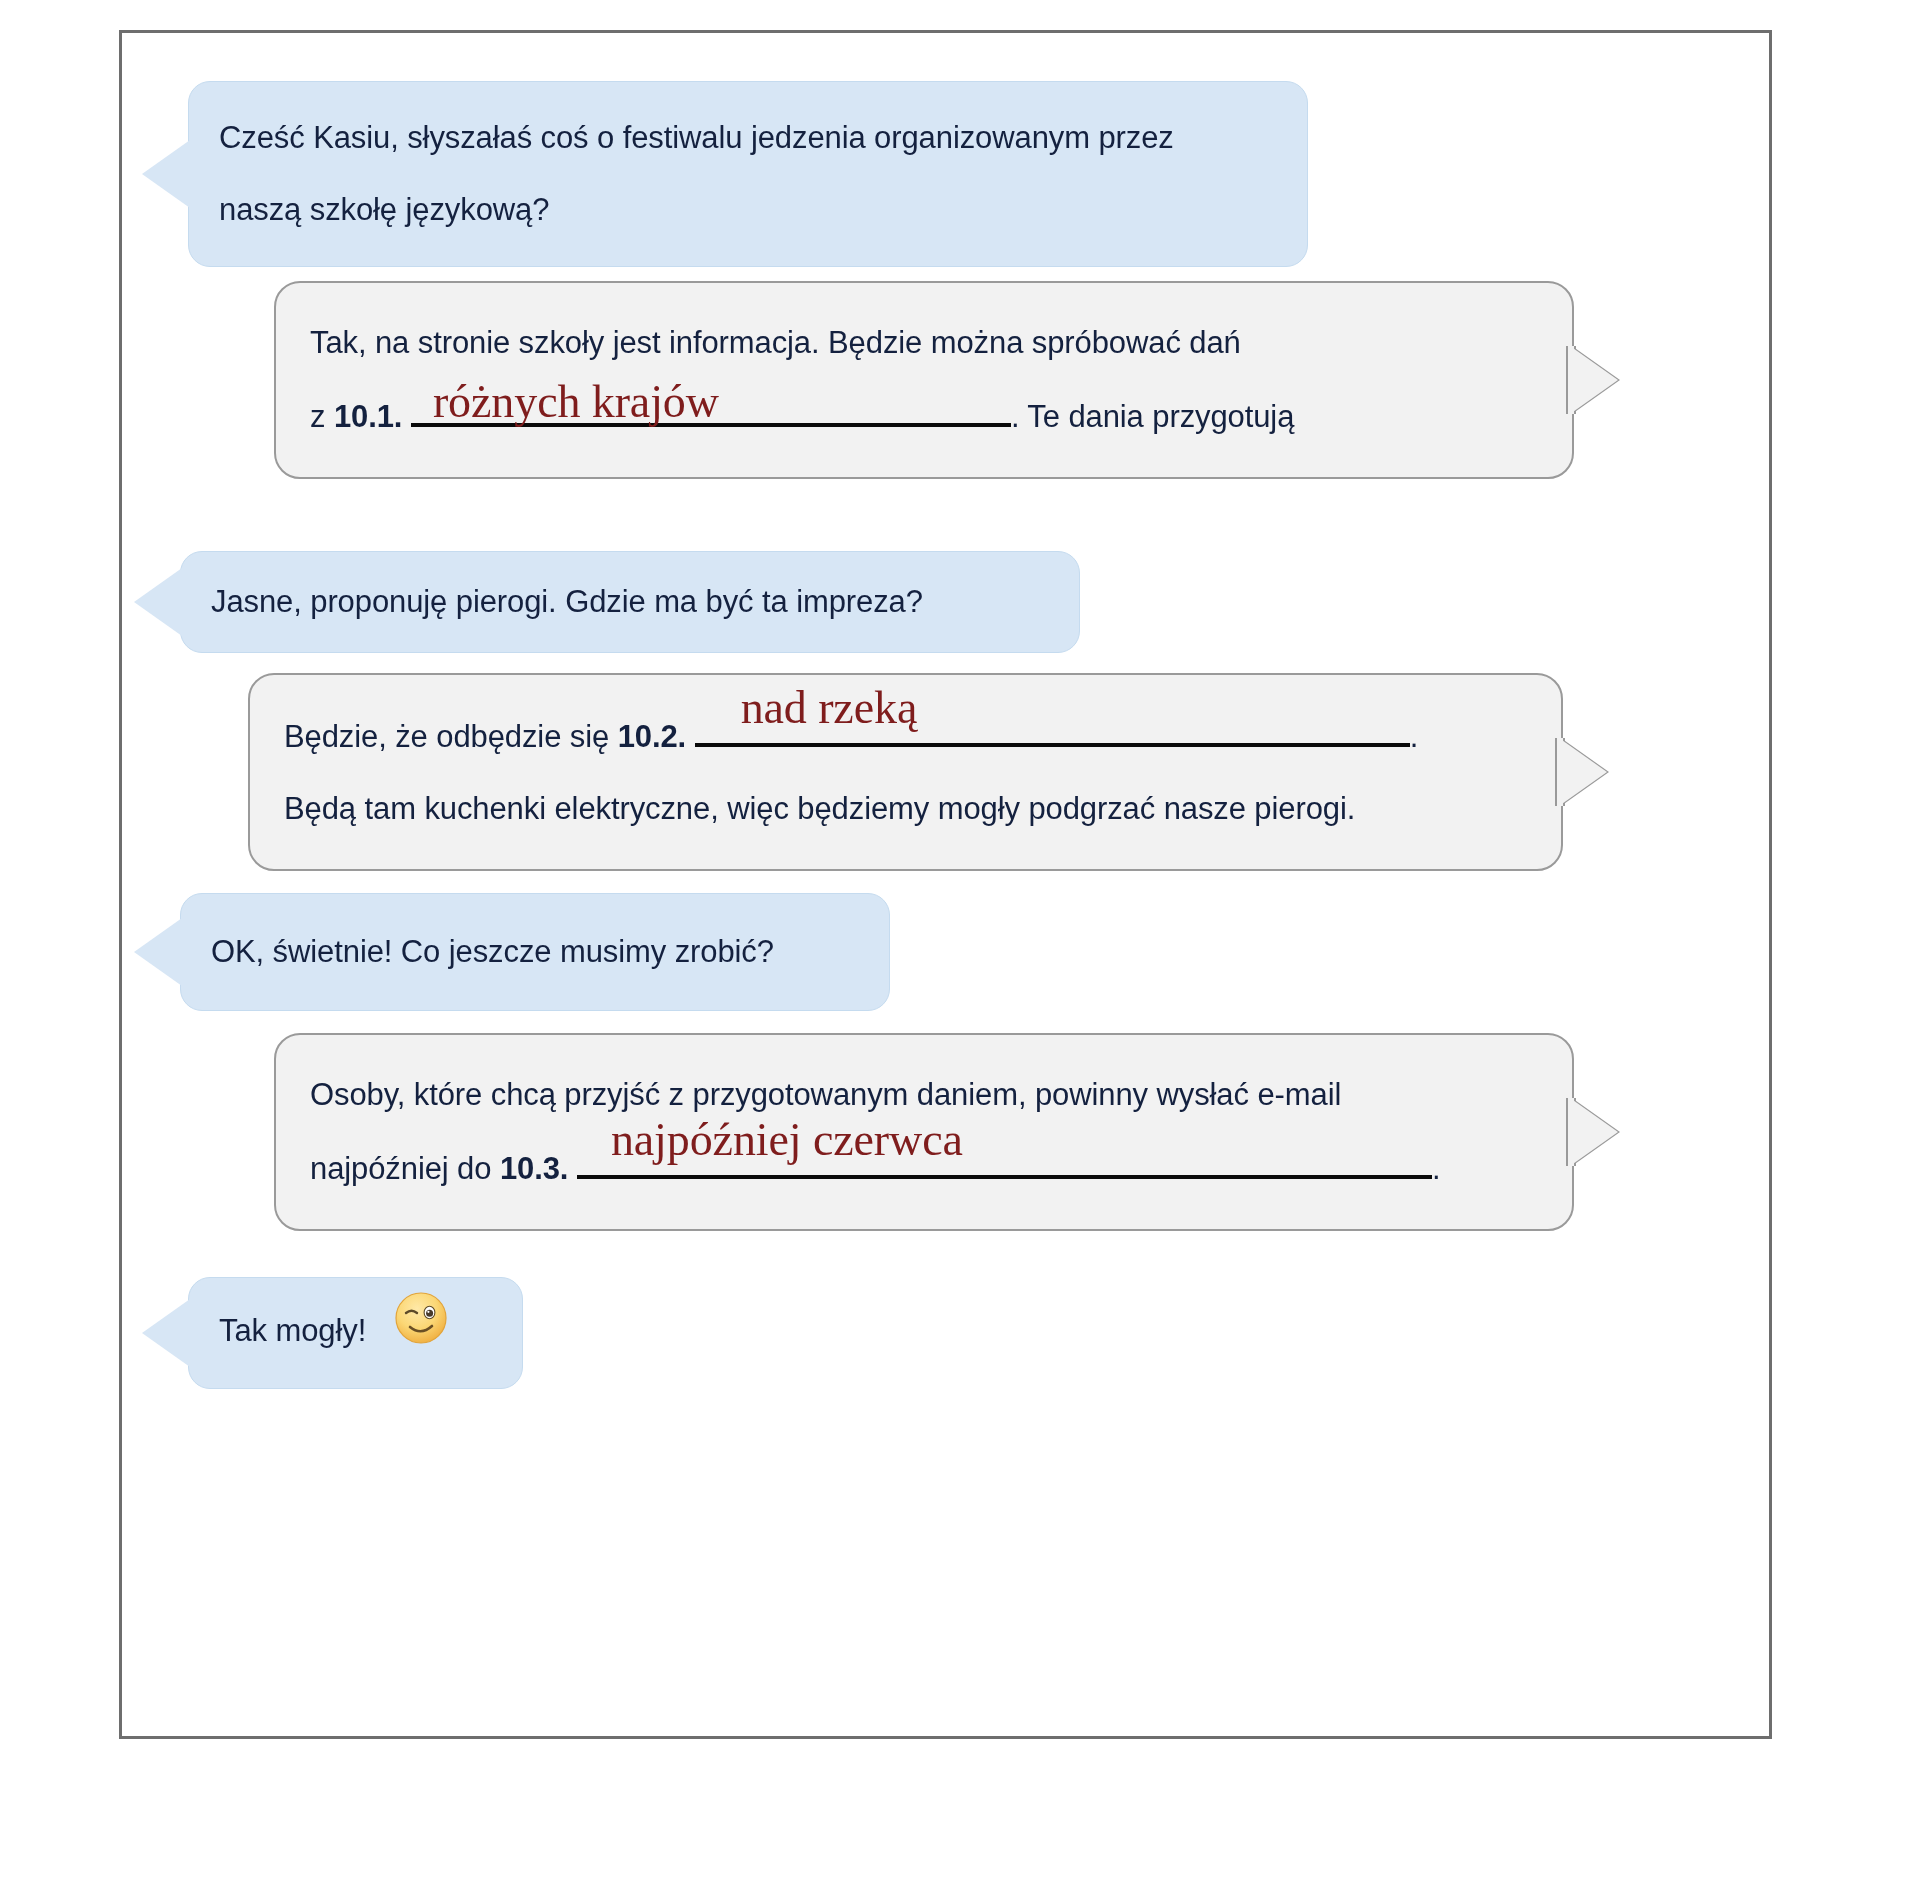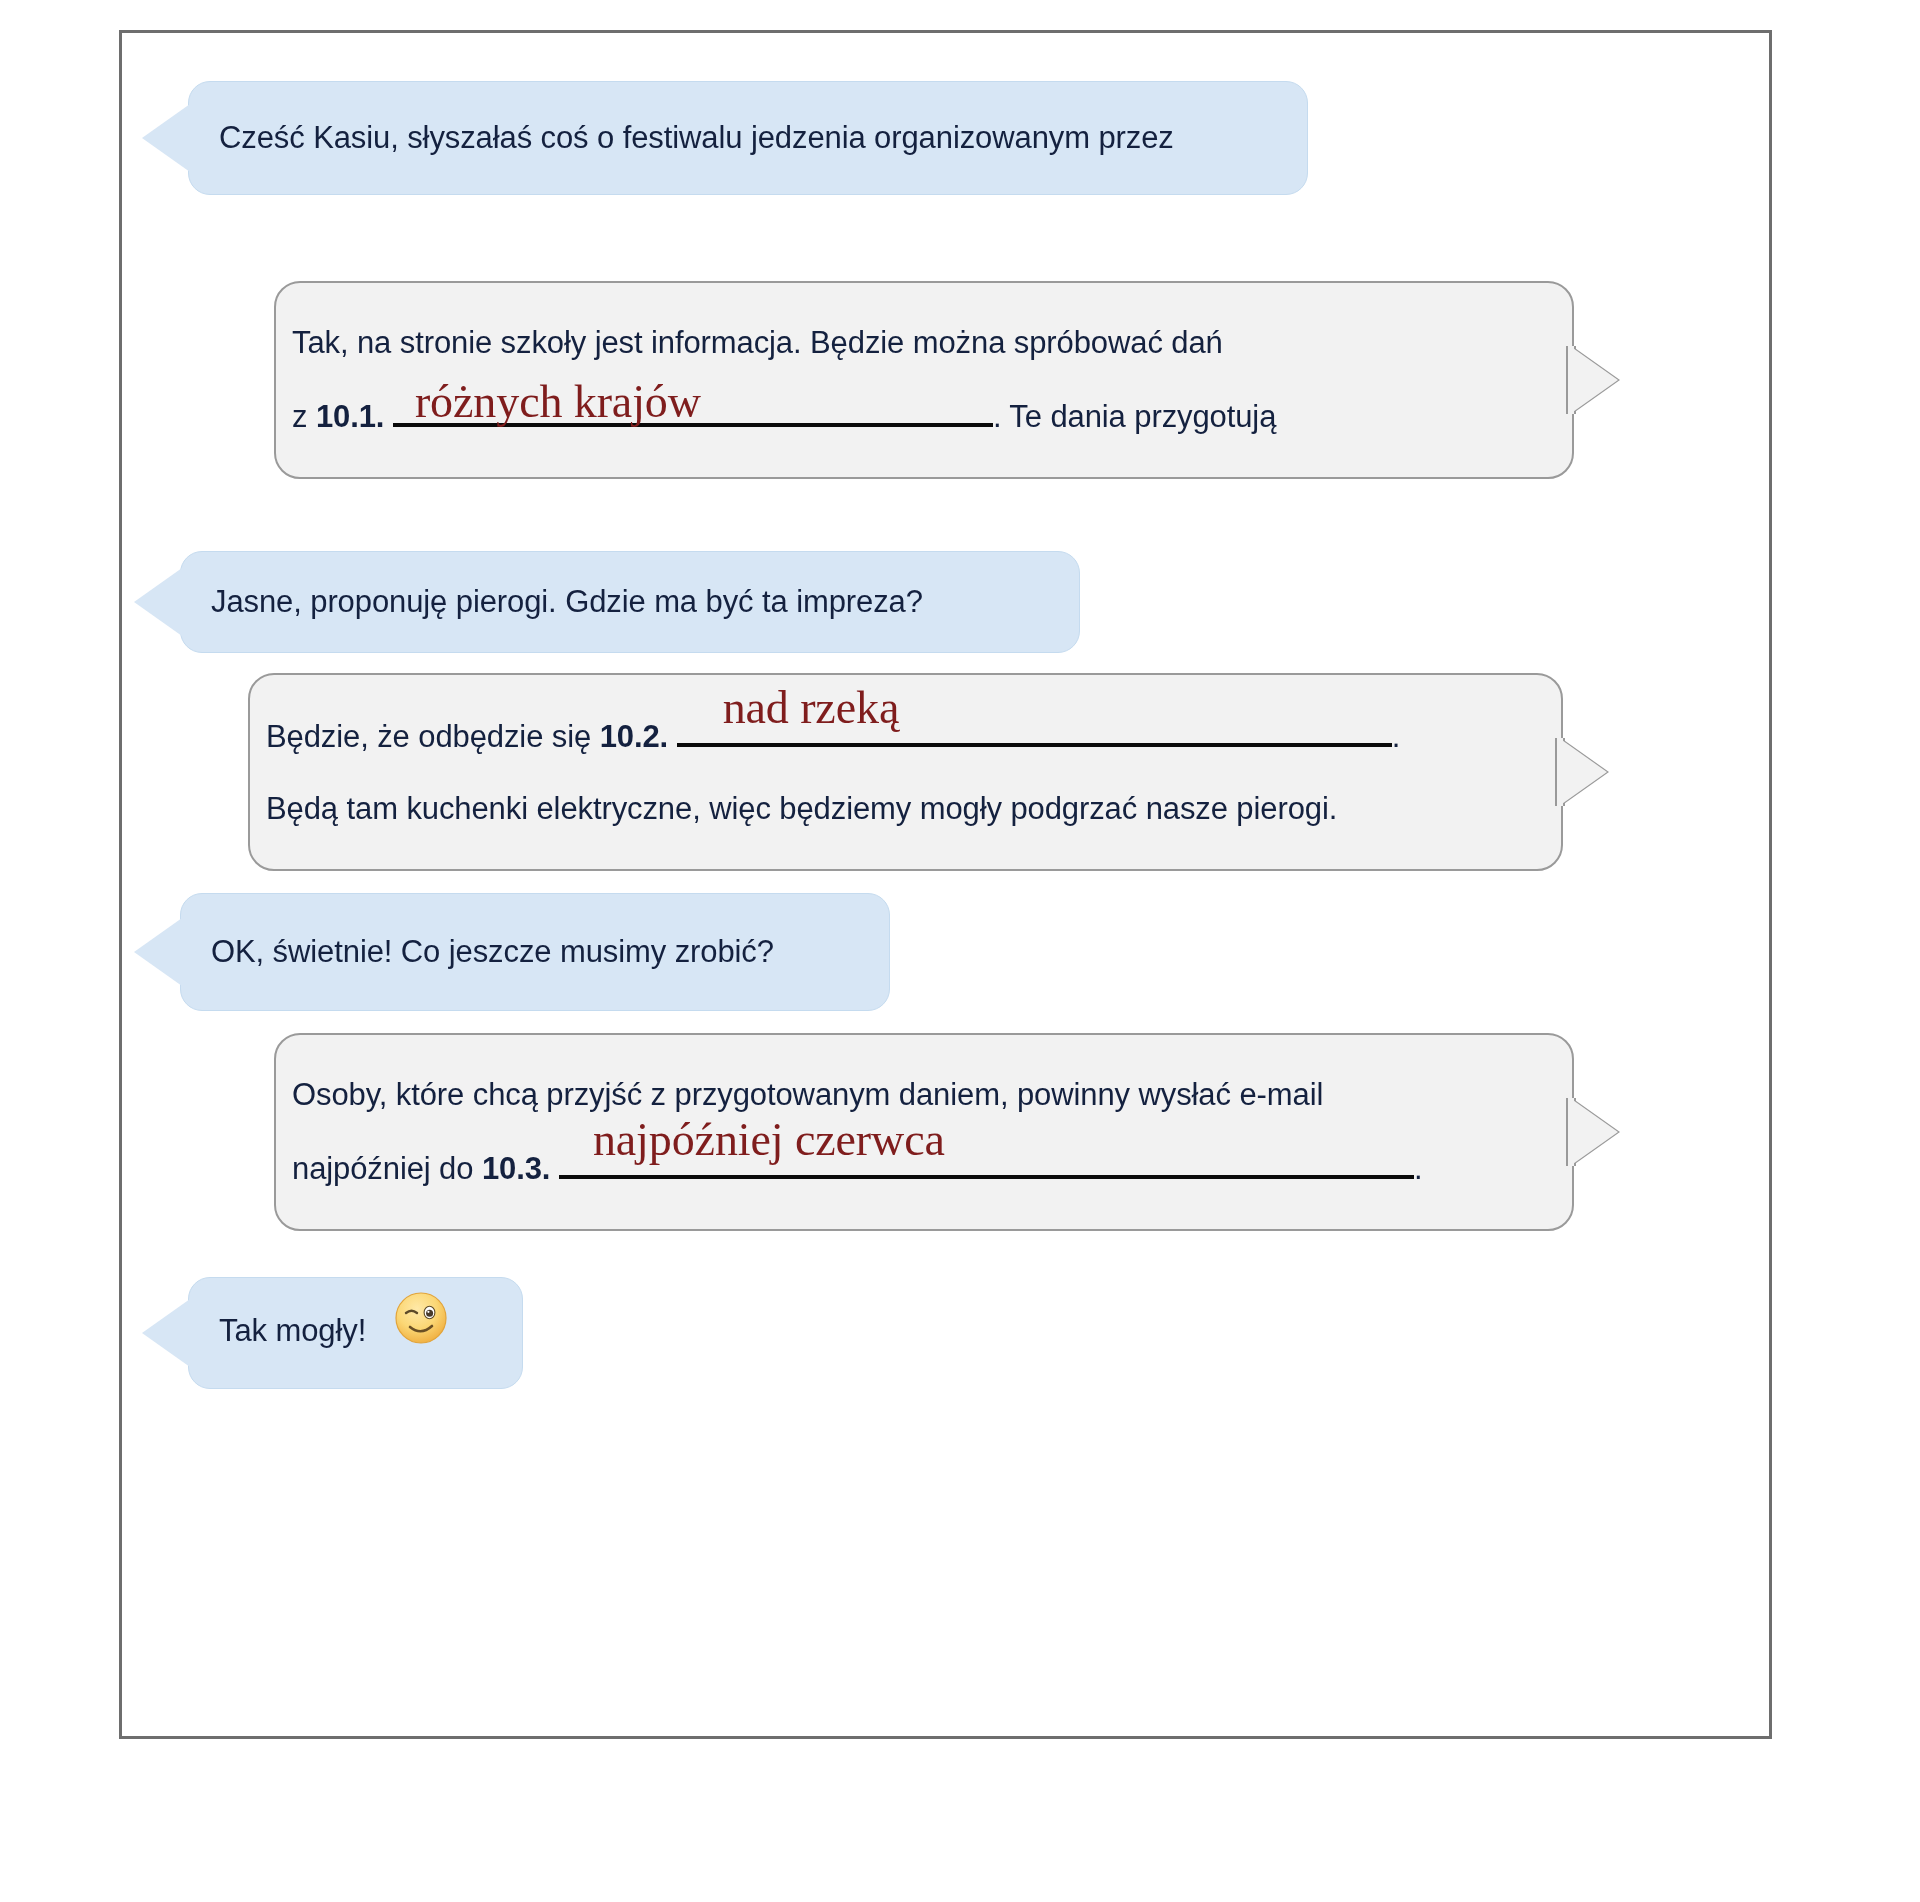--- a/index.html
+++ b/index.html
@@ -48,21 +48,21 @@
     font-size: 31px;
     line-height: 72px;
     color: #14213f;
     letter-spacing: -0.1px;
   }
 
   .bubble .body {
     position: relative;
     box-sizing: border-box;
     border-radius: 22px;
-    padding: 24px 16px;
+    padding: 24px 34px;
   }
 
   
   .bubble.left .body {
     background: #d7e6f5;
     border: 1px solid #c5dbef;
   }
   
   .bubble.left .tail {
     position: absolute;
@@ -156,20 +156,21 @@
 <body>
 
 <div class="page">
   <div class="frame">
     <div class="chat">
 
       <div class="bubble left" id="b1">
         <div class="body">
           <span class="tail"></span>
           <div class="line wrap">Cześć Kasiu, słyszałaś coś o festiwalu jedzenia organizowanym przez</div>
+          <div class="line wrap">naszą szkołę językową?</div>
         </div>
       </div>
 
       <div class="bubble right" id="b2">
         <div class="body">
           <span class="tail"></span>
           <div class="line wrap">Tak, na stronie szkoły jest informacja. Będzie można spróbować dań</div>
           <div class="line">
             <span>z</span>
             <b>10.1.</b>

